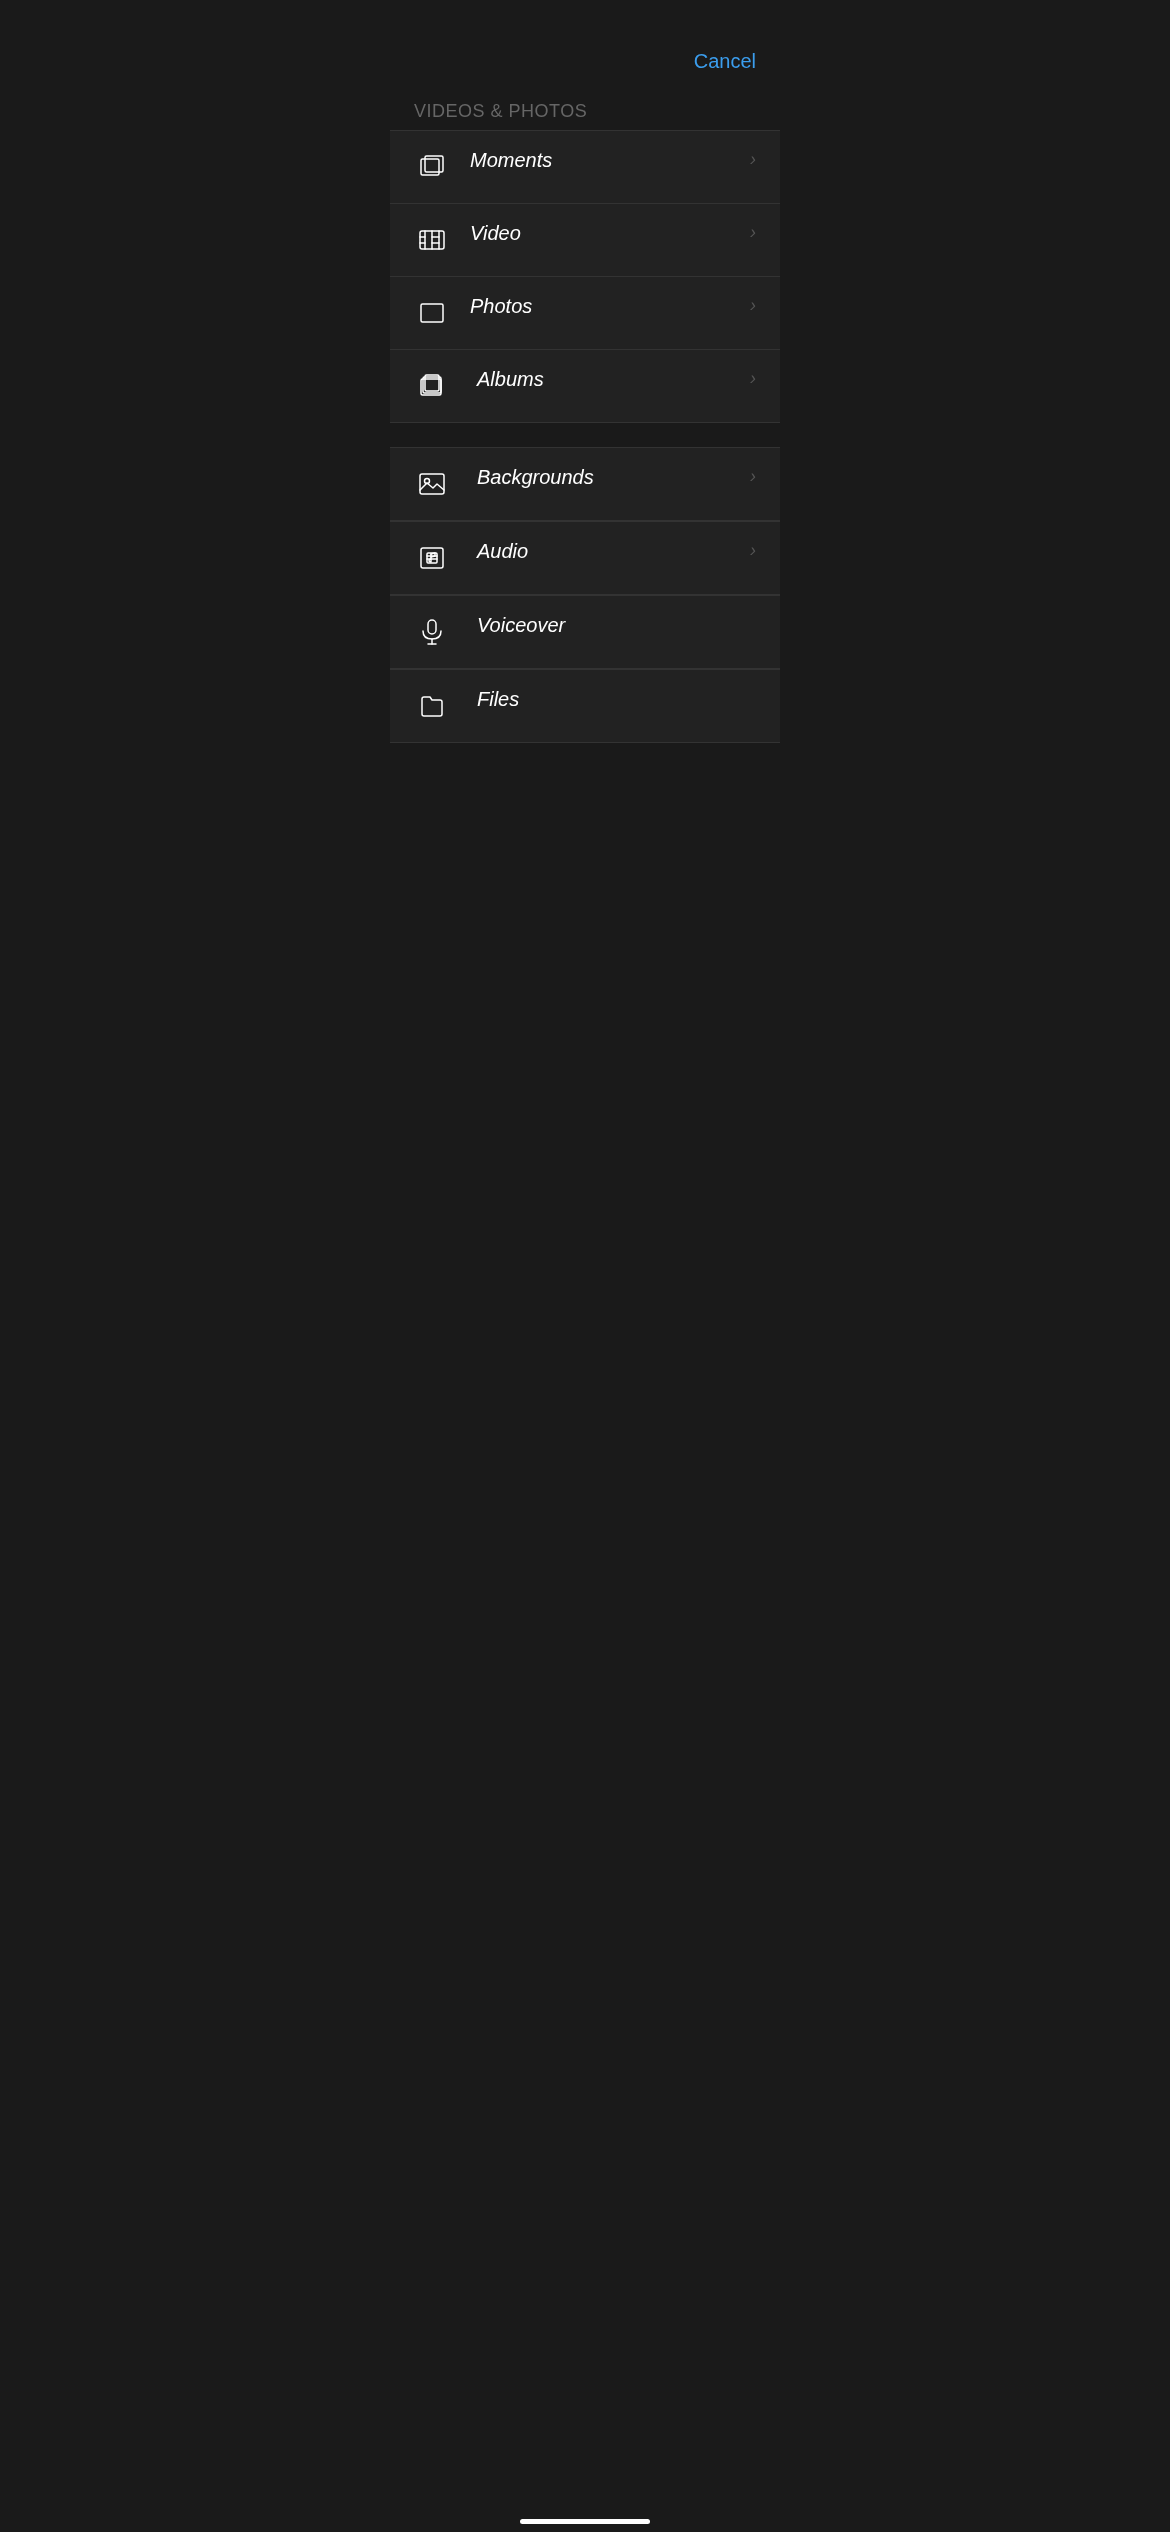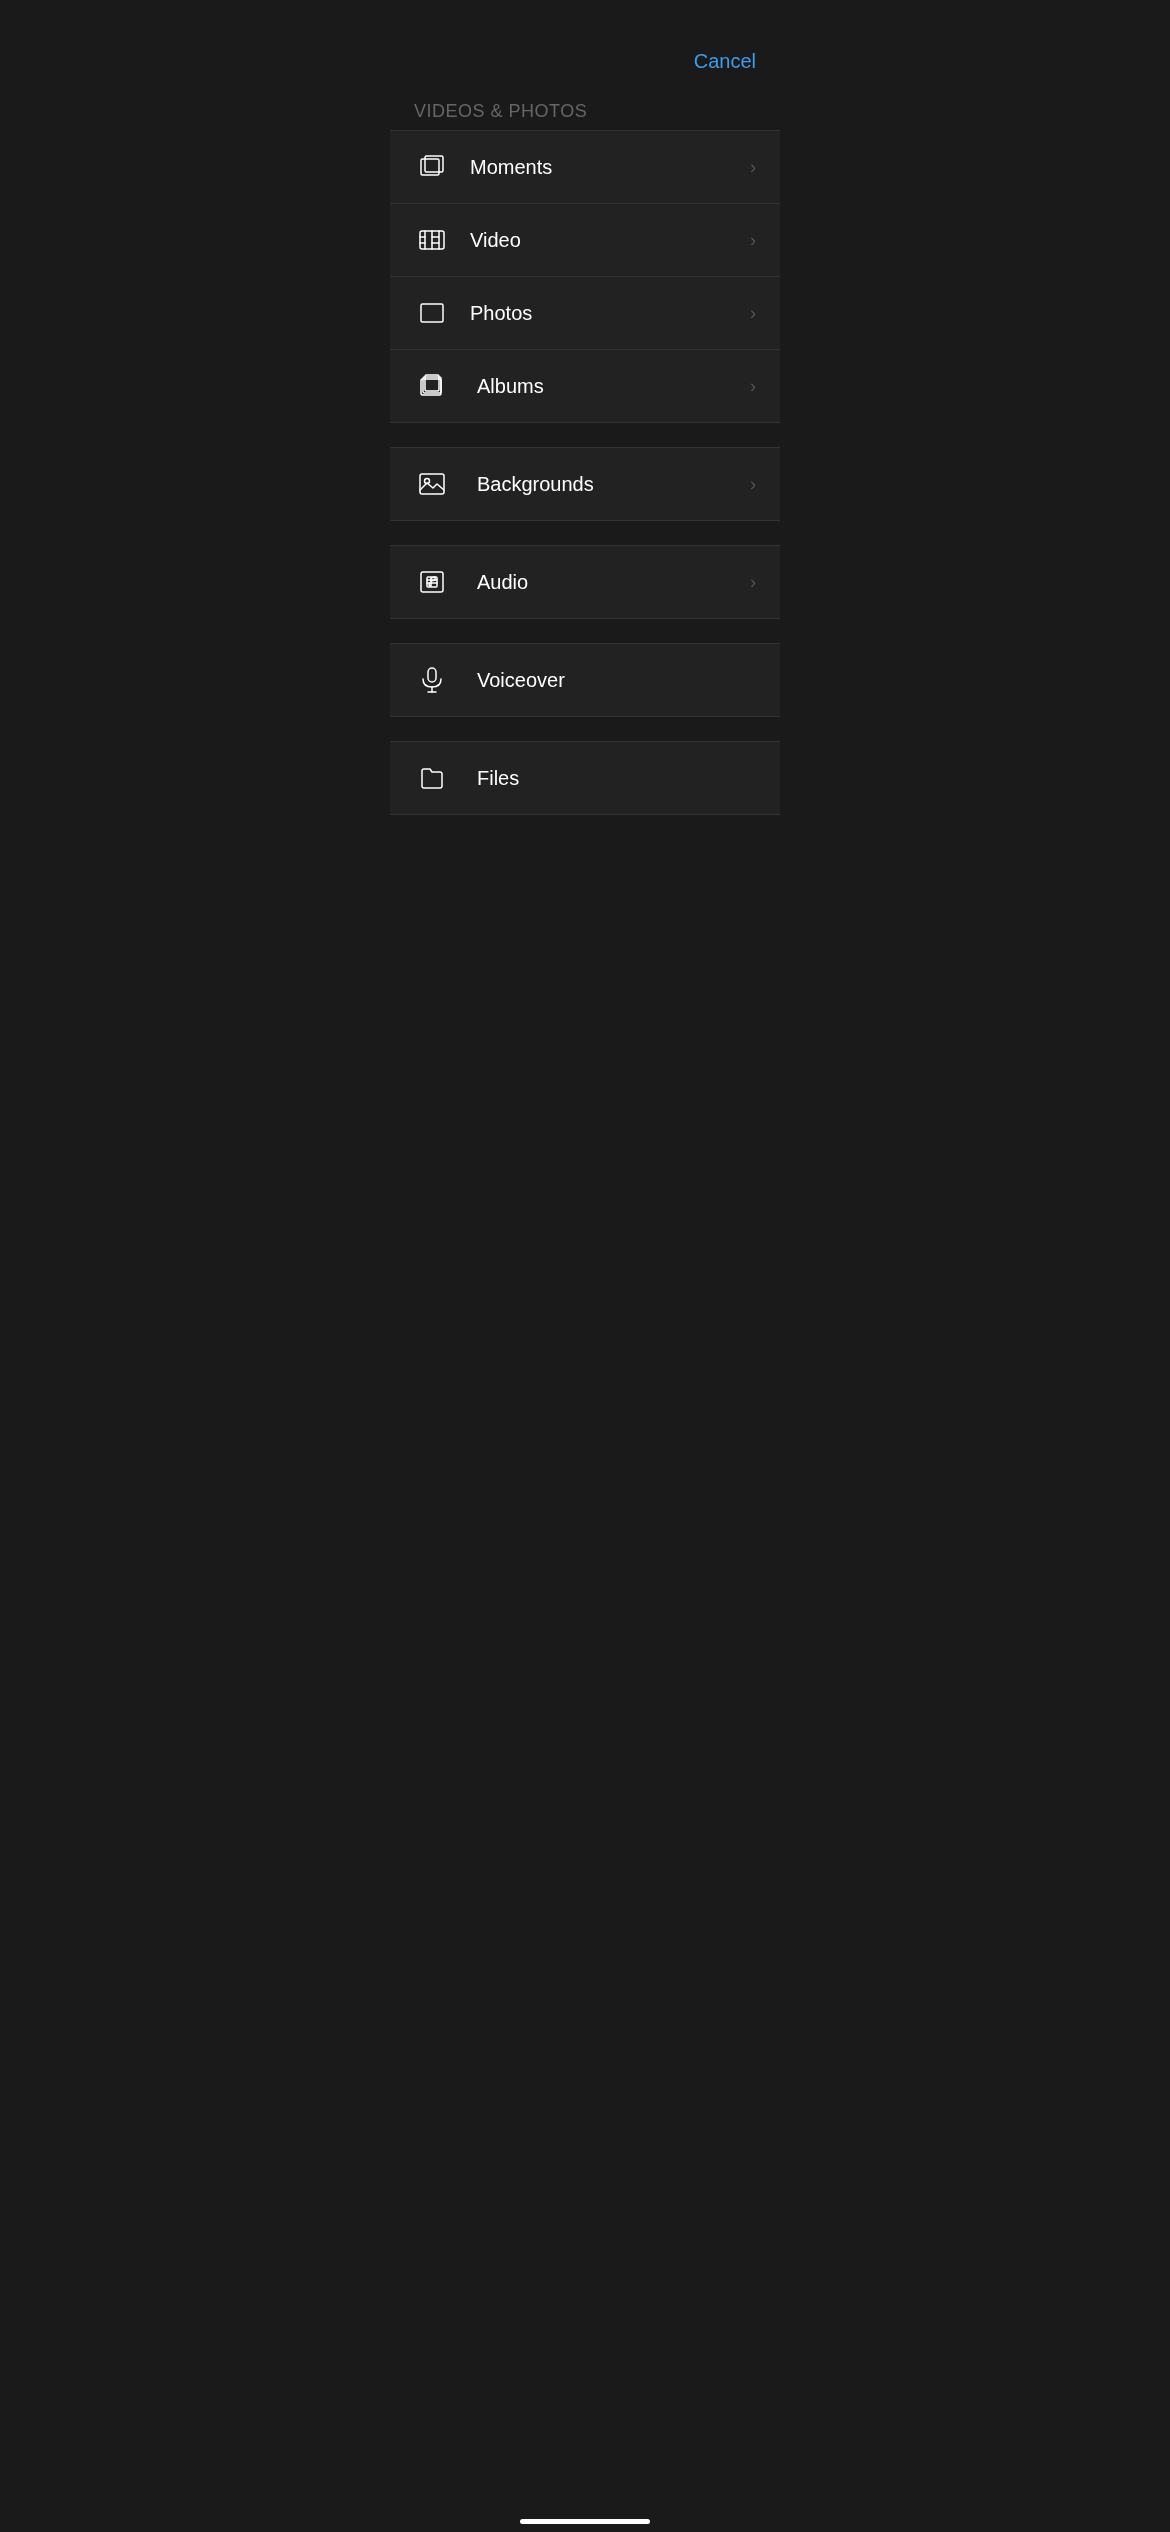--- a/index.html
+++ b/index.html
@@ -48,26 +48,26 @@
 
     .section-group {
       background-color: #222222;
       border-top: 0.5px solid #333333;
       border-bottom: 0.5px solid #333333;
       margin-bottom: 24px;
     }
 
     .menu-item {
       display: flex;
-      align-items: center;
       padding: 18px 24px;
       border-bottom: 0.5px solid #333333;
       cursor: pointer;
       background-color: #222222;
       position: relative;
+      font-style: italic;
     }
 
     .menu-item:last-child {
       border-bottom: none;
       gap: 7px;
     }
 
     .menu-icon {
       width: 36px;
       height: 36px;
@@ -97,21 +97,20 @@
 
     .chevron {
       color: #555555;
       font-size: 18px;
     }
 
     .standalone-group {
       background-color: #ec4899;
       border-top: 0.5px solid #333333;
       border-bottom: 0.5px solid #333333;
-      margin-bottom: 24px;
     }
 
     .home-indicator {
       position: fixed;
       bottom: 8px;
       left: 50%;
       transform: translateX(-50%);
       width: 130px;
       height: 5px;
       background-color: #ffffff;

